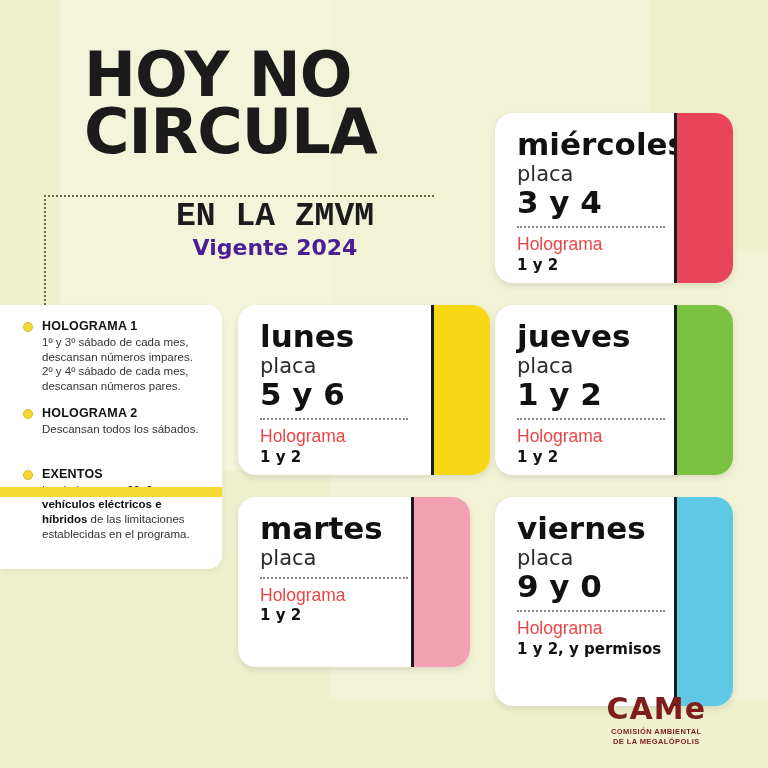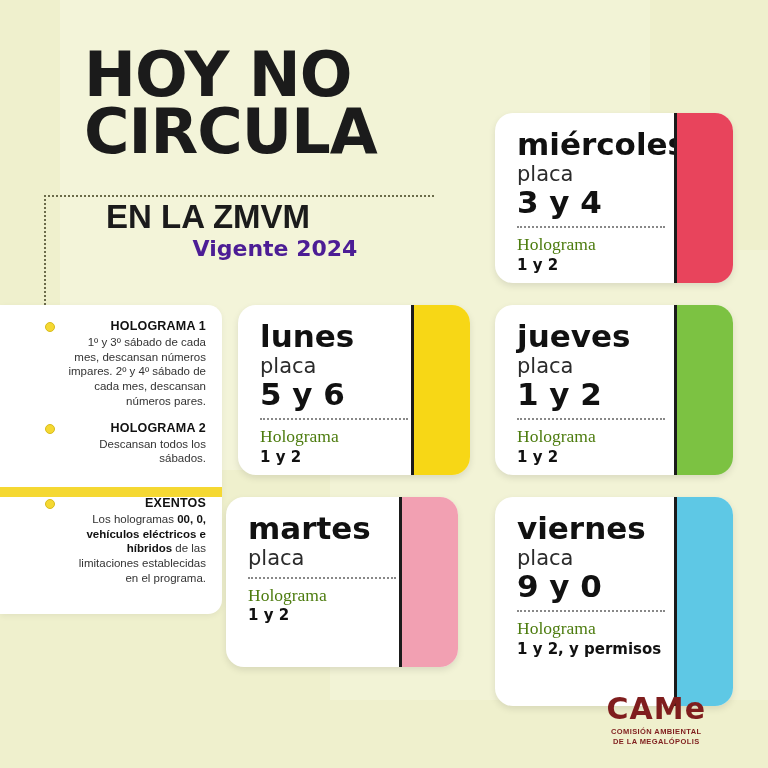--- a/index.html
+++ b/index.html
@@ -54,46 +54,45 @@
     line-height: 0.92;
     color: #1b1b1b;
     font-family: "DejaVu Sans", sans-serif;
   }
   .subtitle {
     margin-top: 38px;
     font-size: 33px;
     font-weight: 800;
     color: #1b1b1b;
     letter-spacing: 0px;
-    font-family: Liberation Sans, sans-serif;
-    text-align: left;
+    font-family: Liberation Mono, monospace;
+    text-align: center;
     padding-left: 22px;
   }
   .vigente {
     margin-top: 0;
     font-size: 22px;
     font-weight: 700;
     color: #4c1d95;
     text-align: center;
     padding-left: 22px;
     font-family: "DejaVu Sans", sans-serif;
   }
 
   
   .info-panel {
     position: absolute;
     left: 0;
     top: 305px;
     width: 222px;
     background: #ffffff;
     border-radius: 0 14px 14px 0;
-    padding: 14px 16px 16px 64px;
+    padding: 14px 16px 16px 42px;
     box-sizing: border-box;
     box-shadow: 0 2px 6px rgba(0,0,0,0.06);
-    text-align: right;
   }
   .info-item { position: relative; margin-bottom: 12px; }
   .info-title {
     font-size: 12.5px;
     font-weight: 800;
     color: #111;
     letter-spacing: 0.2px;
     margin-bottom: 2px;
   }
   .info-text {
@@ -172,43 +171,43 @@
     line-height: 1.08;
     font-family: "DejaVu Sans", sans-serif;
   }
   .divider {
     margin: 7px 0 6px 0;
     width: 148px;
     border-top: 2px dotted #888;
   }
   .holo-label {
     font-size: 17.5px;
-    color: #4d7c0f;
+    color: #ef4444;
     line-height: 1.15;
-    font-family: Liberation Serif, serif;
+    font-family: Liberation Sans, sans-serif;
   }
   .holo-val {
     font-size: 15px;
     font-weight: 800;
     color: #111;
     margin-top: 1px;
     font-family: "DejaVu Sans", sans-serif;
   }
   .color-strip {
     position: absolute;
     right: 0;
     top: 0;
     width: 56px;
     height: 100%;
     border-left: 3px solid #1b1b1b;
   }
 
   
-  #card-lunes     { left: 238px; top: 305px; width: 232px; height: 170px; }
-  #card-martes    { left: 226px; top: 497px; width: 232px; height: 170px; }
+  #card-lunes     { left: 238px; top: 305px; width: 252px; height: 170px; }
+  #card-martes    { left: 238px; top: 497px; width: 232px; height: 170px; }
   #card-miercoles { left: 495px; top: 113px; width: 238px; height: 170px; }
   #card-jueves    { left: 495px; top: 305px; width: 238px; height: 170px; }
   #card-viernes   { left: 495px; top: 497px; width: 238px; height: 209px; }
 
   
   .logo {
     position: absolute;
     right: 62px;
     bottom: 22px;
     text-align: center;

